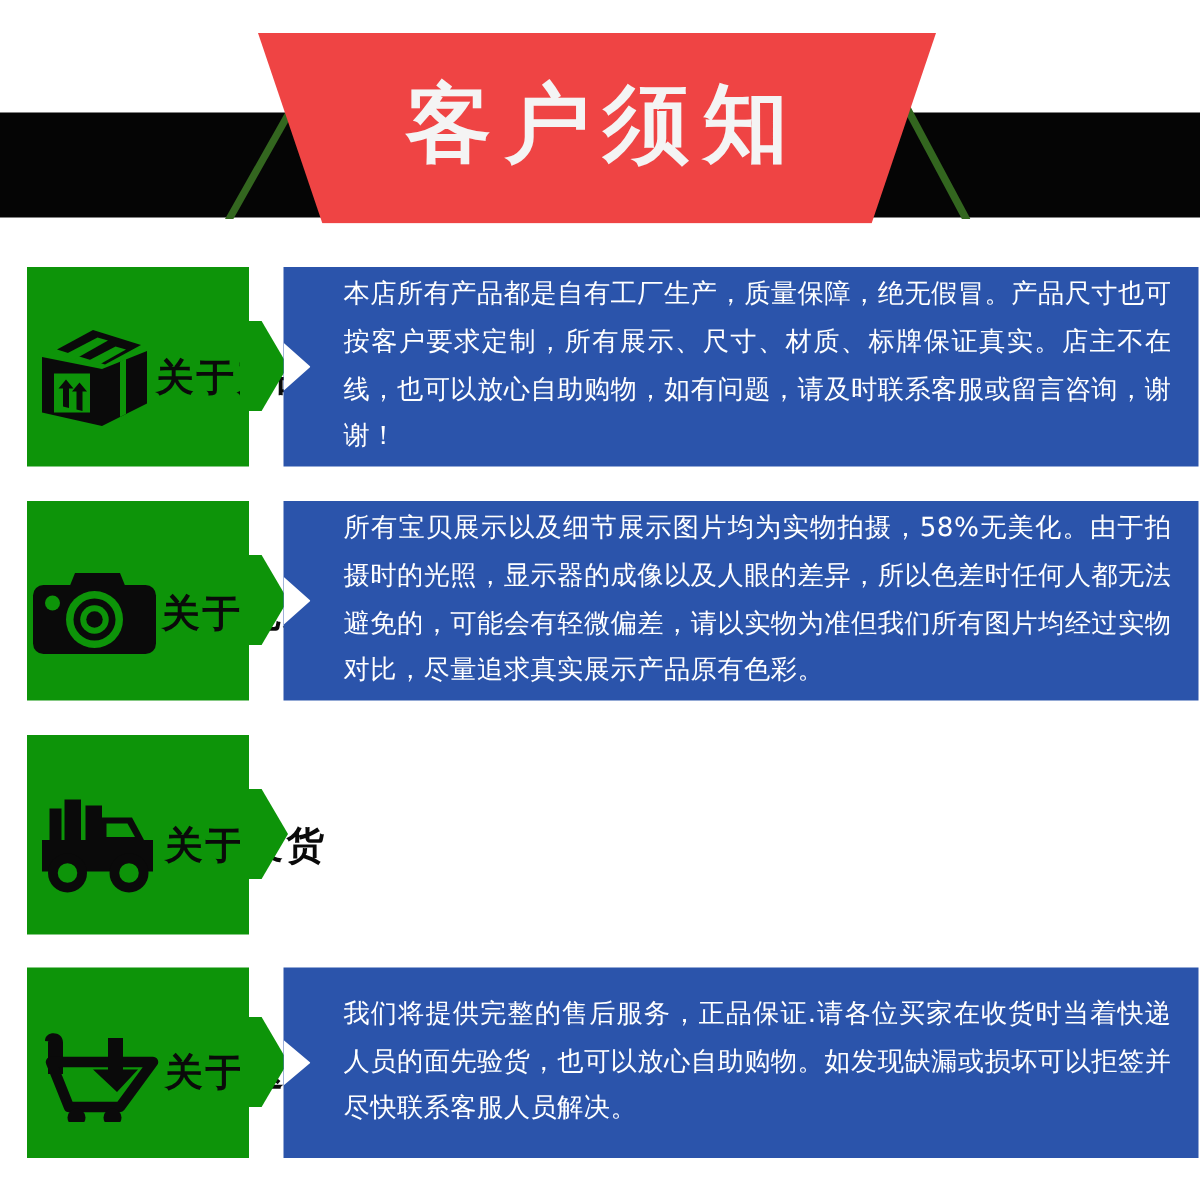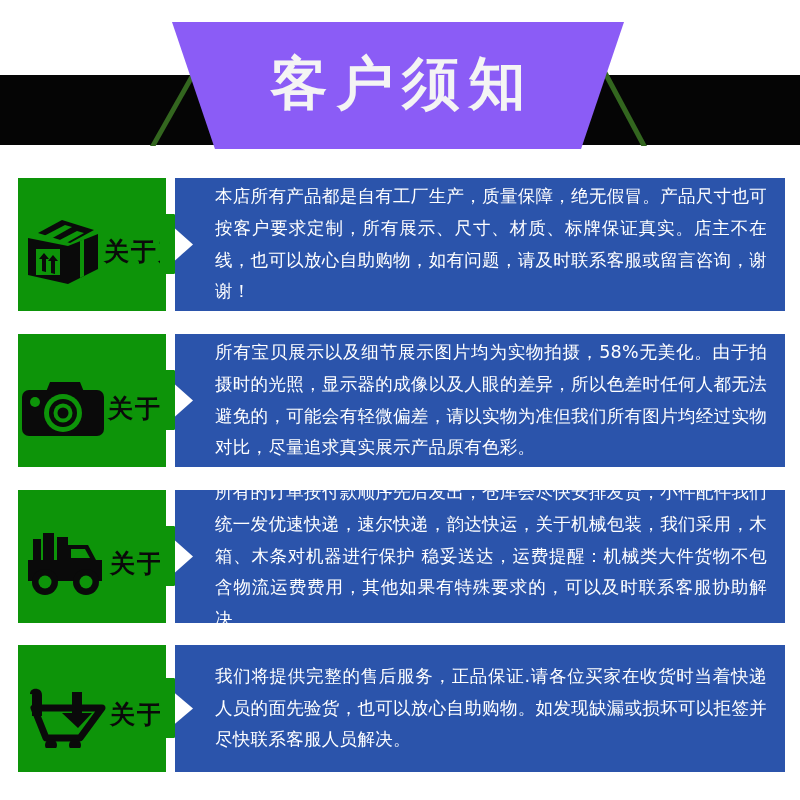--- a/index.html
+++ b/index.html
@@ -56,21 +56,21 @@
     height: 124px;
     background: #33661f;
     clip-path: polygon(0% 0%, 8% 0%, 100% 100%, 92% 100%);
   }
   .ribbon {
     position: absolute;
     left: 172px;
     top: 22px;
     width: 452px;
     height: 127px;
-    background: #8b5cf6;
+    background: #ef4444;
     clip-path: polygon(0% 0%, 100% 0%, 90.5% 100%, 9.5% 100%);
     display: flex;
     align-items: center;
     justify-content: center;
   }
   .ribbon-title {
     color: #f4f4f4;
     font-size: 57px;
     font-weight: bold;
     letter-spacing: 9px;
@@ -115,21 +115,21 @@
   }
   .arrow {
     position: absolute;
     left: 160px;
     width: 32px;
     background: #0d9409;
     clip-path: polygon(0% 0%, 45% 0%, 100% 50%, 45% 100%, 0% 100%);
   }
   .text-panel {
     position: absolute;
-    left: 175px;
+    left: 189px;
     width: 610px;
     background: #2b54ab;
     box-sizing: border-box;
     display: flex;
     align-items: center;
   }
   .panel-notch {
     position: absolute;
     left: 0;
     top: 0;
@@ -240,24 +240,20 @@
 
           <circle cx="27" cy="53" r="13" fill="#0a0a0a"></circle>
           <circle cx="27" cy="53" r="6.5" fill="#0d9409"></circle>
           <circle cx="68" cy="53" r="13" fill="#0a0a0a"></circle>
           <circle cx="68" cy="53" r="6.5" fill="#0d9409"></circle>
         </svg>
       </div>
       <div class="icon-label">关于发货</div>
     </div>
     <div class="arrow" style="top:36px;height:60px;"></div>
-    <div class="text-panel" style="height:133px;">
-      <div class="panel-notch"></div>
-      <div class="panel-text">所有的订单按付款顺序先后发出，仓库会尽快安排发货，小件配件我们统一发优速快递，速尔快递，韵达快运，关于机械包装，我们采用，木箱、木条对机器进行保护 稳妥送达，运费提醒：机械类大件货物不包含物流运费费用，其他如果有特殊要求的，可以及时联系客服协助解决。</div>
-    </div>
   </div>
 
   <div class="row" style="top:645px;height:127px;">
     <div class="icon-card" style="height:127px;padding-top:12px;">
       <div class="icon-glyph" style="height:74px;">
         <svg width="92" height="66" viewBox="0 0 92 66" fill="none">
 
           <path d="M12 12 C12 5, 24 5, 24 13 L24 34 L14 34 L14 13 C14 9, 22 9, 22 13 Z" fill="#0a0a0a"></path>
 
           <path d="M16 26 L84 26 L62 56 L28 56 Z" fill="none" stroke="#0a0a0a" stroke-width="7" stroke-linejoin="round"></path>

